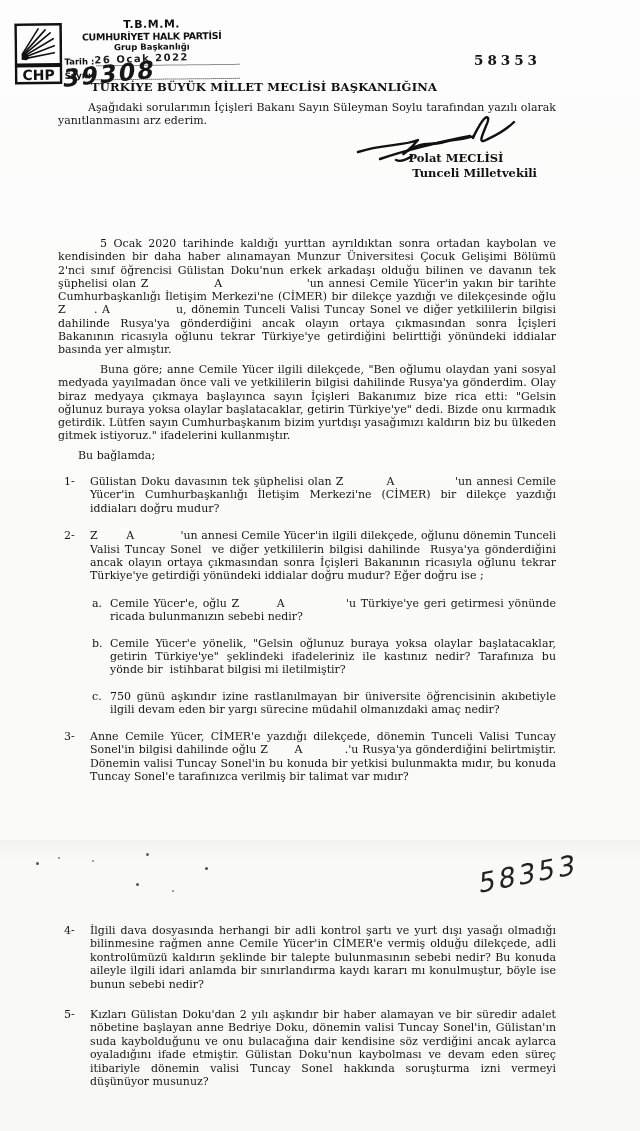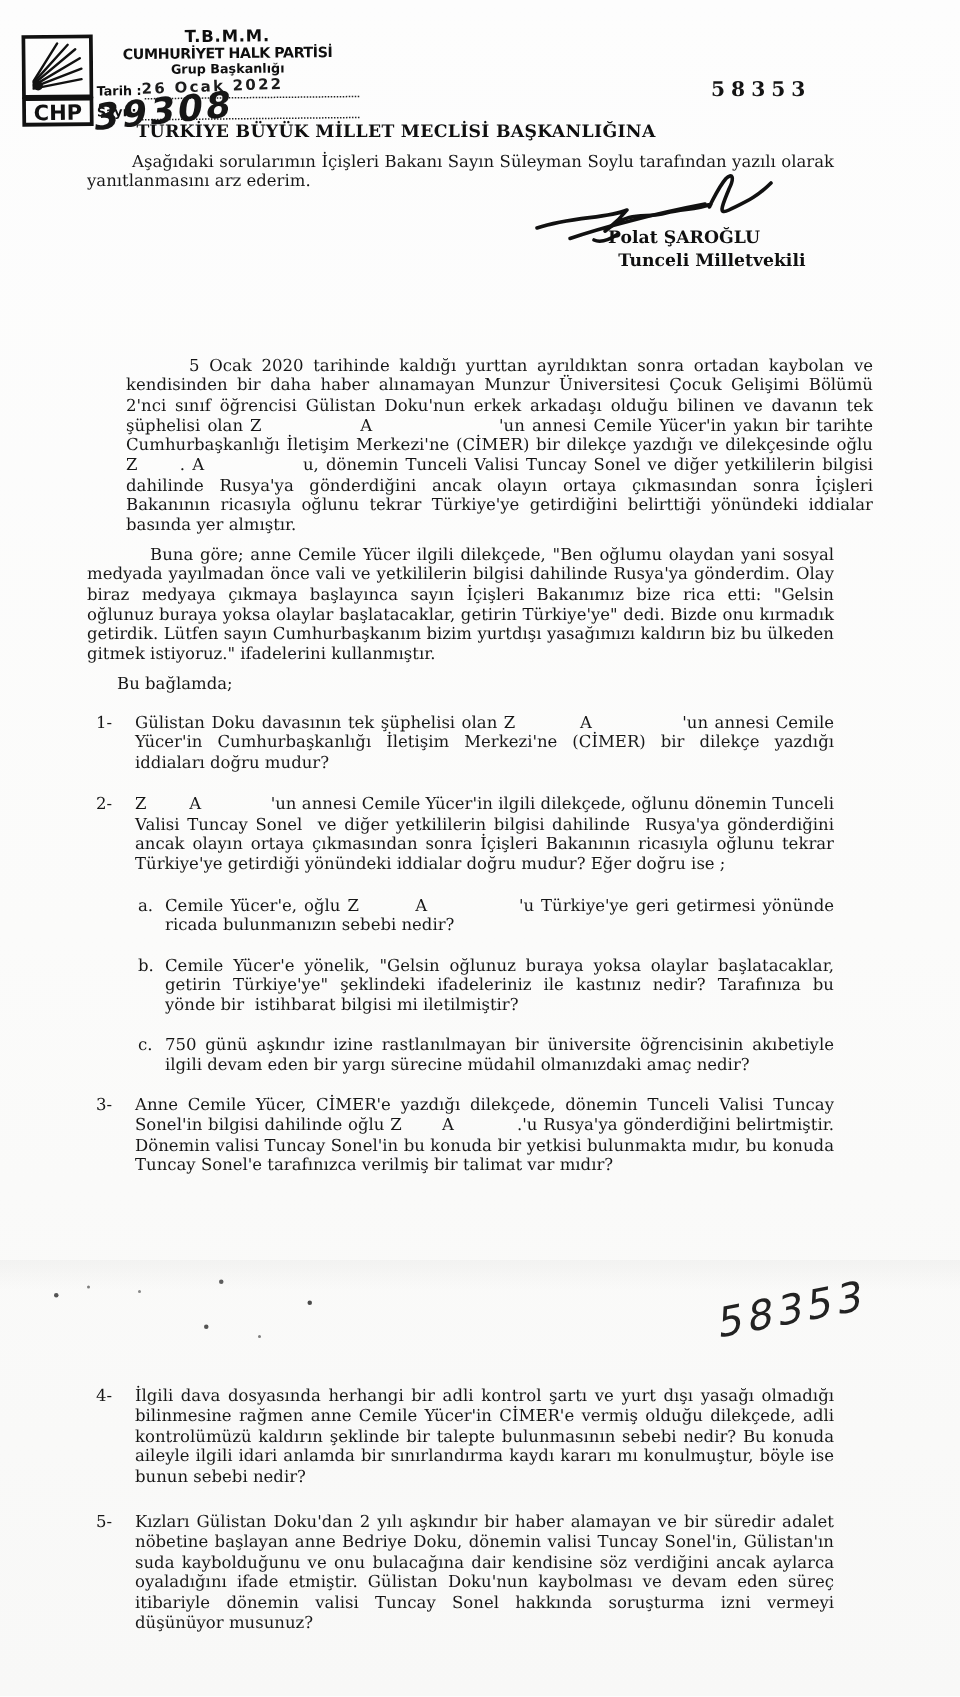--- a/index.html
+++ b/index.html
@@ -35,21 +35,21 @@
   .body-p{position:absolute;left:58px;width:498px;font-size:11px;line-height:13.3px;
     text-align:justify;color:#161616;margin:0;}
   .indent{text-indent:30px;}
   .intro{top:101px;}
   
   .sig-scrawl{position:absolute;left:352px;top:112px;width:168px;height:52px;}
   .sig-block{position:absolute;left:375px;top:151px;width:162px;text-align:center;}
   .sig-name{font-weight:bold;font-size:11.5px;color:#101010;}
   .sig-title{font-weight:bold;font-size:11.5px;color:#101010;margin-top:1px;text-align:right;}
   
-  .p1{top:237px;text-indent:42px;margin-left:26px;}
+  .p1{top:237px;text-indent:42px;}
   .p2{top:363px;text-indent:42px;}
   .context{position:absolute;left:78px;top:449px;font-size:11px;font-weight:normal;color:#161616;}
   
   .q-block{position:absolute;left:64px;width:492px;}
   .q-block-1{top:475px;}
   .q-block-2{top:924px;}
   .q-row{display:flex;margin-bottom:14px;}
   .q-num{flex:0 0 26px;font-size:11px;color:#161616;}
   .q-text{flex:1 1 auto;font-size:11px;line-height:13.4px;text-align:justify;color:#161616;}
   .sub-block{margin:14px 0 2px 28px;}
@@ -120,21 +120,21 @@
   <p class="body-p indent intro">Aşağıdaki sorularımın İçişleri Bakanı Sayın Süleyman Soylu tarafından yazılı olarak yanıtlanmasını arz ederim.</p>
 
   <svg class="sig-scrawl" viewBox="0 0 168 52">
     <g fill="none" stroke="#111" stroke-width="2.4" stroke-linecap="round" stroke-linejoin="round">
       <path d="M6,40 C30,32 52,34 66,28 C58,38 46,46 54,40 C70,28 78,34 92,30 C104,27 112,28 122,24 C118,32 126,14 132,7 C136,3 138,6 134,14 C130,24 126,32 134,28 C144,23 152,20 162,10"></path>
       <path d="M28,47 C48,40 86,30 118,24"></path>
       <path d="M60,44 C54,48 48,50 44,48"></path>
     </g>
   </svg>
   <div class="sig-block">
-    <div class="sig-name">Polat ŞAROĞLU</div>
+    <div class="sig-name">Polat MECLİSİ</div>
     <div class="sig-title">Tunceli Milletvekili</div>
   </div>
 
   <p class="body-p p1">5 Ocak 2020 tarihinde kaldığı yurttan ayrıldıktan sonra ortadan kaybolan ve kendisinden bir daha haber alınamayan Munzur Üniversitesi Çocuk Gelişimi Bölümü 2'nci sınıf öğrencisi Gülistan Doku'nun erkek arkadaşı olduğu bilinen ve davanın tek şüphelisi olan Z&nbsp;&nbsp;&nbsp;&nbsp;&nbsp;&nbsp;&nbsp;&nbsp;&nbsp;&nbsp;&nbsp;&nbsp;&nbsp;&nbsp;A&nbsp;&nbsp;&nbsp;&nbsp;&nbsp;&nbsp;&nbsp;&nbsp;&nbsp;&nbsp;&nbsp;&nbsp;&nbsp;&nbsp;&nbsp;&nbsp;&nbsp;&nbsp;'un annesi Cemile Yücer'in yakın bir tarihte Cumhurbaşkanlığı İletişim Merkezi'ne (CİMER) bir dilekçe yazdığı ve dilekçesinde oğlu Z&nbsp;&nbsp;&nbsp;&nbsp;&nbsp;&nbsp;. A&nbsp;&nbsp;&nbsp;&nbsp;&nbsp;&nbsp;&nbsp;&nbsp;&nbsp;&nbsp;&nbsp;&nbsp;&nbsp;&nbsp;u, dönemin Tunceli Valisi Tuncay Sonel ve diğer yetkililerin bilgisi dahilinde Rusya'ya gönderdiğini ancak olayın ortaya çıkmasından sonra İçişleri Bakanının ricasıyla oğlunu tekrar Türkiye'ye getirdiğini belirttiği yönündeki iddialar basında yer almıştır.</p>
   <p class="body-p p2">Buna göre; anne Cemile Yücer ilgili dilekçede, "Ben oğlumu olaydan yani sosyal medyada yayılmadan önce vali ve yetkililerin bilgisi dahilinde Rusya'ya gönderdim. Olay biraz medyaya çıkmaya başlayınca sayın İçişleri Bakanımız bize rica etti: "Gelsin oğlunuz buraya yoksa olaylar başlatacaklar, getirin Türkiye'ye" dedi. Bizde onu kırmadık getirdik. Lütfen sayın Cumhurbaşkanım bizim yurtdışı yasağımızı kaldırın biz bu ülkeden gitmek istiyoruz." ifadelerini kullanmıştır.</p>
 
   <div class="context">Bu bağlamda;</div>
 
   <div class="q-block q-block-1">
     <div class="q-row">

